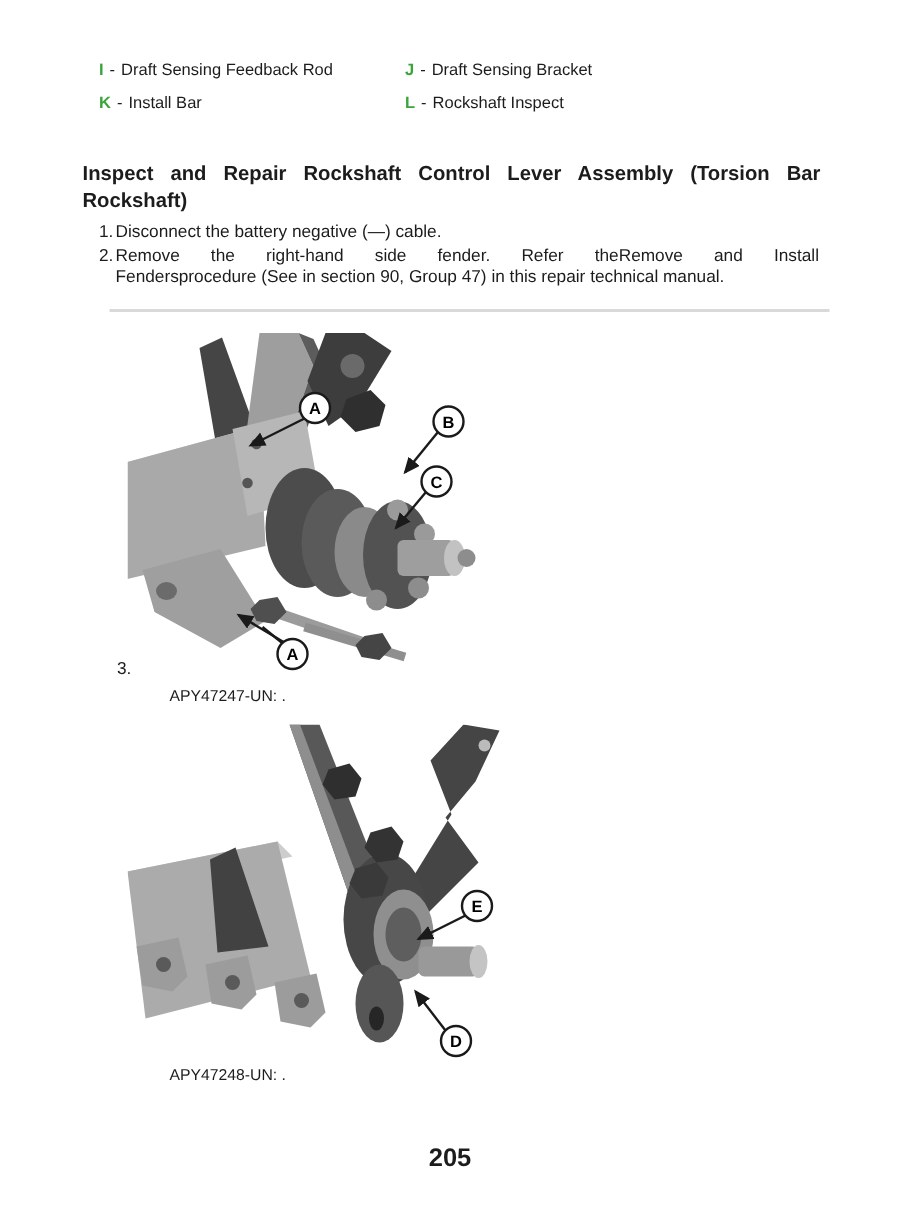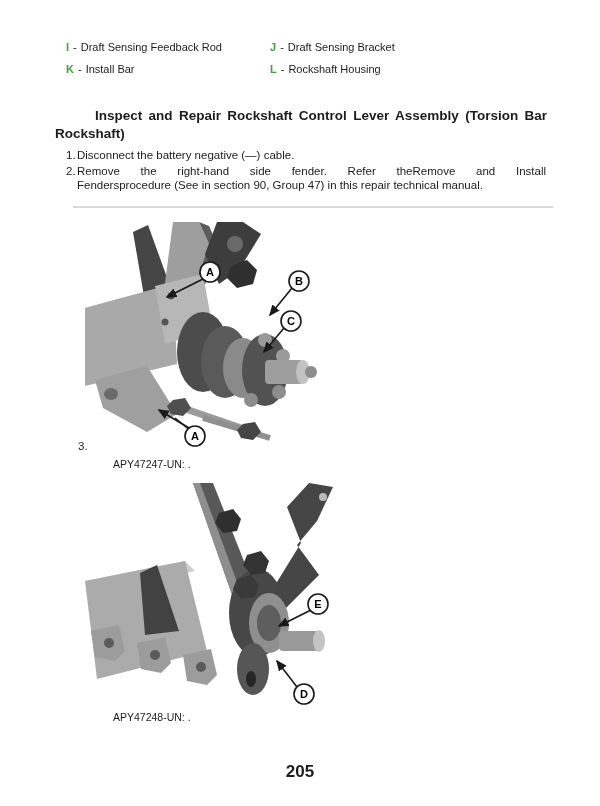--- a/index.html
+++ b/index.html
@@ -16,21 +16,21 @@
   
   .legend-item { position: absolute; font-size: 11px; white-space: nowrap; }
   .legend-letter { color: var(--legend-green, #3aa53a); font-weight: bold; }
   .legend-sep { margin: 0 4px; }
 
   
   .heading {
     position: absolute; left: 55px; top: 107px; width: 492px;
     font-size: 13.5px; font-weight: bold; line-height: 18px;
   }
-  .heading-line1 { text-align: justify; text-align-last: justify; margin-left: 40px; }
+  .heading-line1 { text-align: justify; text-align-last: justify; }
 
   
   .step { position: absolute; left: 66px; width: 480px; font-size: 11.5px; line-height: 14px; }
   .step-num { position: absolute; left: 0; top: 0; width: 16px; }
   .step-body { margin-left: 11px; }
   .just-line { text-align: justify; text-align-last: justify; }
 
   .step3-num { position: absolute; left: 78px; top: 440px; font-size: 11.5px; }
 
   
@@ -56,21 +56,21 @@
   <div class="legend-item" style="left:66px; top:41px;">
     <span class="legend-letter">I</span><span class="legend-sep">-</span><span>Draft Sensing Feedback Rod</span>
   </div>
   <div class="legend-item" style="left:270px; top:41px;">
     <span class="legend-letter">J</span><span class="legend-sep">-</span><span>Draft Sensing Bracket</span>
   </div>
   <div class="legend-item" style="left:66px; top:63px;">
     <span class="legend-letter">K</span><span class="legend-sep">-</span><span>Install Bar</span>
   </div>
   <div class="legend-item" style="left:270px; top:63px;">
-    <span class="legend-letter">L</span><span class="legend-sep">-</span><span>Rockshaft Housing</span>
+    <span class="legend-letter">L</span><span class="legend-sep">-</span><span>Rockshaft Inspect</span>
   </div>
 
   <div class="heading">
     <div class="heading-line1">Inspect and Repair Rockshaft Control Lever Assembly (Torsion Bar</div>
     <div>Rockshaft)</div>
   </div>
 
   <div class="step" style="top:148px;">
     <span class="step-num">1.</span>
     <div class="step-body">Disconnect the battery negative (—) cable.</div>

